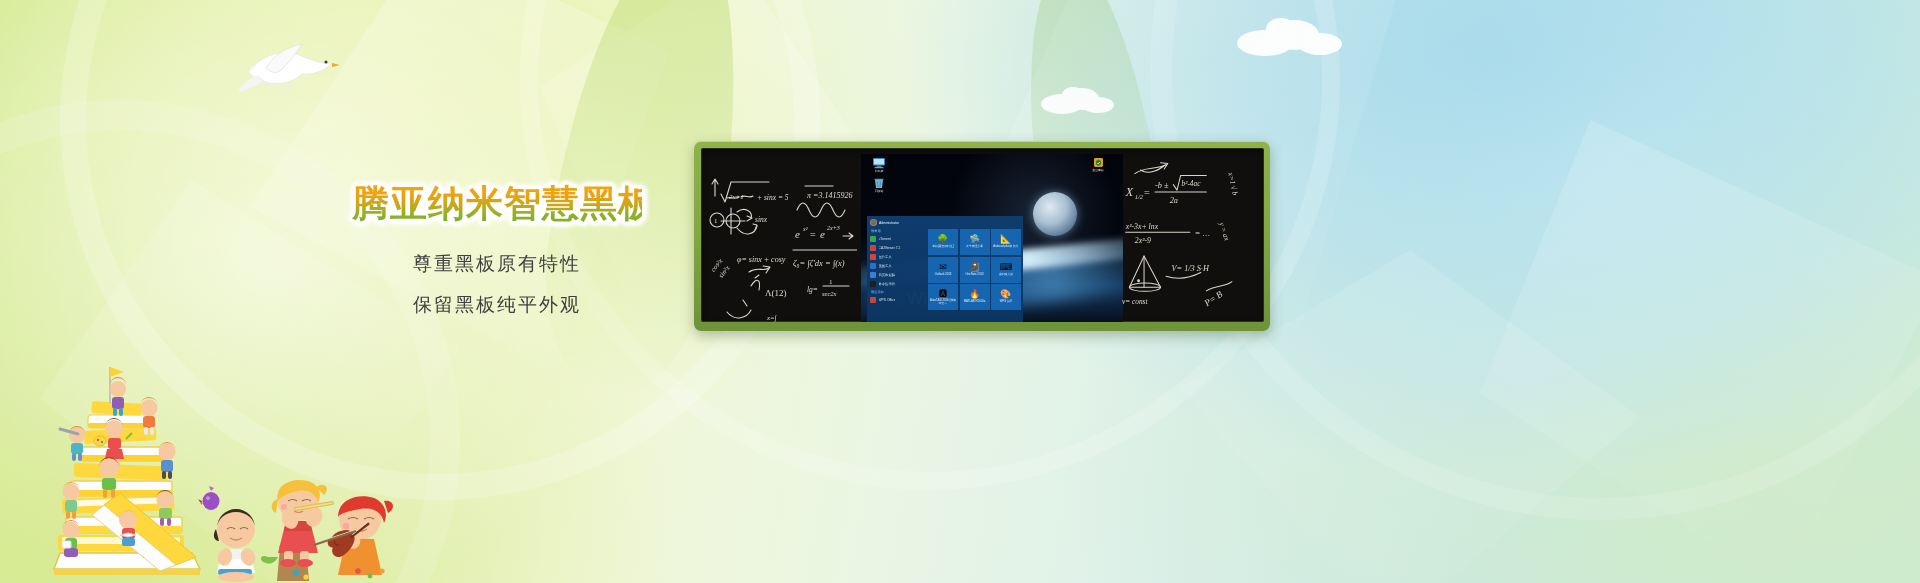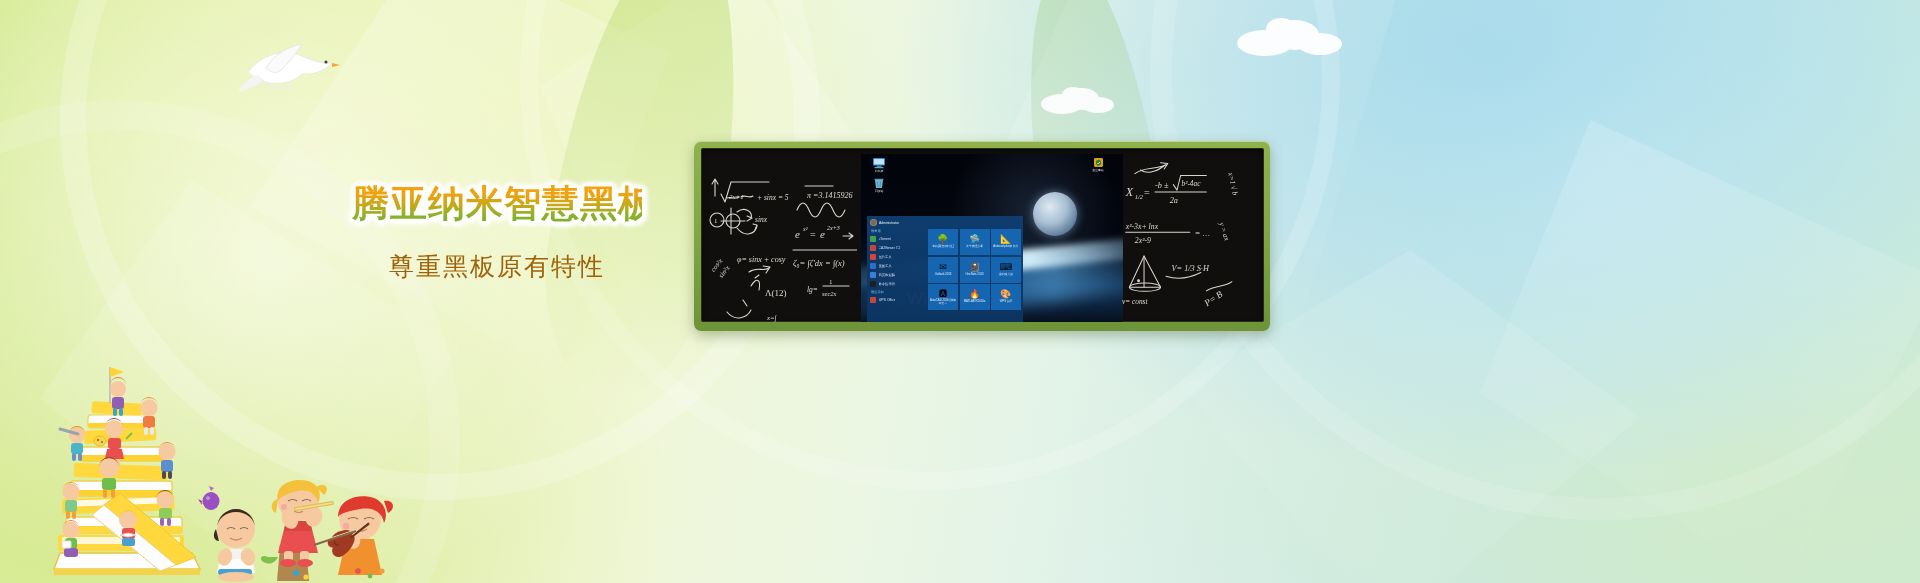--- a/index.html
+++ b/index.html
@@ -86,21 +86,21 @@
   .title {
     font-size:37px; font-weight:bold; letter-spacing:1px; line-height:1.18;
     background:linear-gradient(180deg,#f5a40c 0%, #efa310 26%, #c8a81a 52%, #8cb22a 76%, #77ad2e 100%);
     -webkit-background-clip:text; background-clip:text; color:transparent;
     -webkit-text-fill-color:transparent;
     filter:drop-shadow(0 0 1.5px #fff) drop-shadow(1px 0 1.5px #fff)
            drop-shadow(-1px 0 1.5px #fff) drop-shadow(0 1px 1.5px #fff)
            drop-shadow(0 -1px 1.5px #fff) drop-shadow(1px 1px 2px rgba(255,255,255,.9));
     white-space:nowrap;
   }
-  .sub { color:#a16207; font-size:25px; letter-spacing:2px; line-height:1; margin-top:0; white-space:nowrap; }
+  .sub { color:#404040; font-size:19px; letter-spacing:2px; line-height:1; margin-top:0; white-space:nowrap; }
   .sub-1 { margin-top:28px; }
   .sub-2 { margin-top:22px; }
 
   
   .board {
     position:absolute; left:694px; top:141px; width:576px; height:190px;
     background:linear-gradient(180deg,#8fb24a 0%, #84a944 40%, #6e9338 100%);
     border-radius:7px;
     padding:7px 6px 9px 7px;
     box-shadow:0 5px 13px rgba(60,80,30,.34), 0 1px 0 rgba(255,255,255,.45) inset;
@@ -221,20 +221,21 @@
       <path d="M22 43 C14 46, 6 52, 2 60 C12 58, 22 53, 28 48 Z" fill="#f4f4f4"></path>
       <circle cx="90" cy="30" r="1.6" fill="#444"></circle>
       <path d="M96 31 L104 33 L96 35 Z" fill="#f0a830"></path>
       <path d="M26 48 C34 56, 46 58, 56 54" fill="none" stroke="#ededed" stroke-width="1.4"></path>
     </g>
   </svg>
 
   <div class="text-block">
     <div class="title">腾亚纳米智慧黑板</div>
     <div class="sub sub-1">尊重黑板原有特性</div>
+    <div class="sub sub-2">保留黑板纯平外观</div>
   </div>
 
   <div class="board">
     <div class="board-inner">
 
       <svg class="chalk" style="left:6px; top:24px;" width="150" height="160" viewBox="0 0 150 160">
         <g stroke-width="1.1" opacity="0.93">
           <path d="M8 24 L8 8 M5 12 L8 7 L11 12"></path>
           <path d="M14 22 L18 30 L24 10 L62 10"></path>
           <path d="M20 26 C24 24,28 28,32 25 M34 25 C38 22,42 27,46 24"></path>

